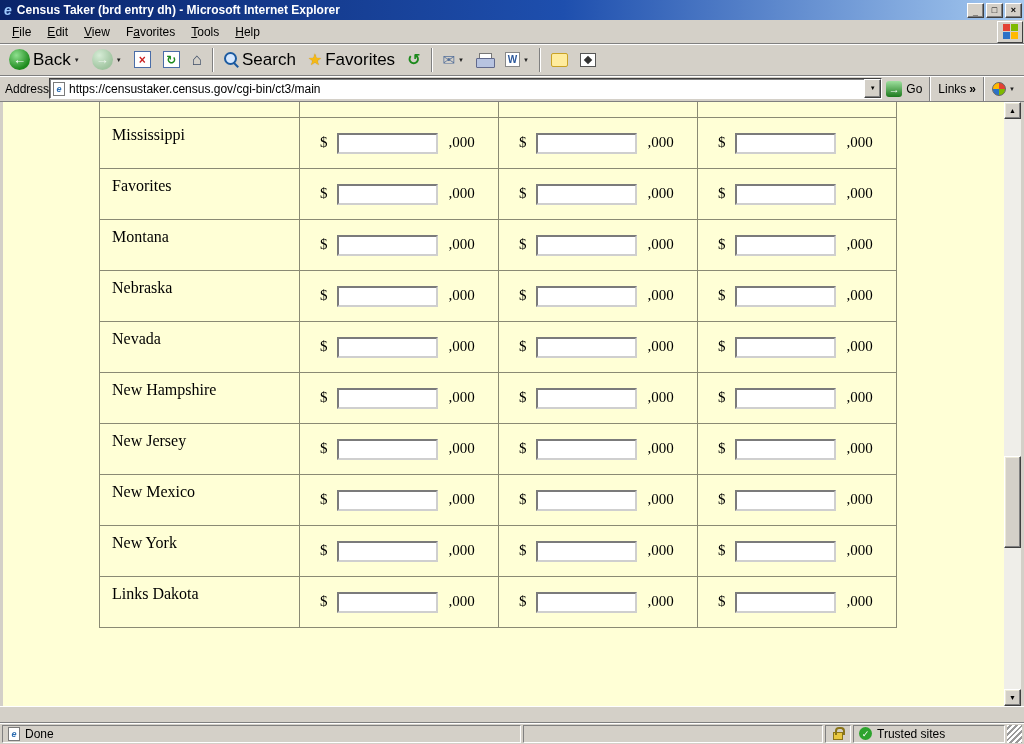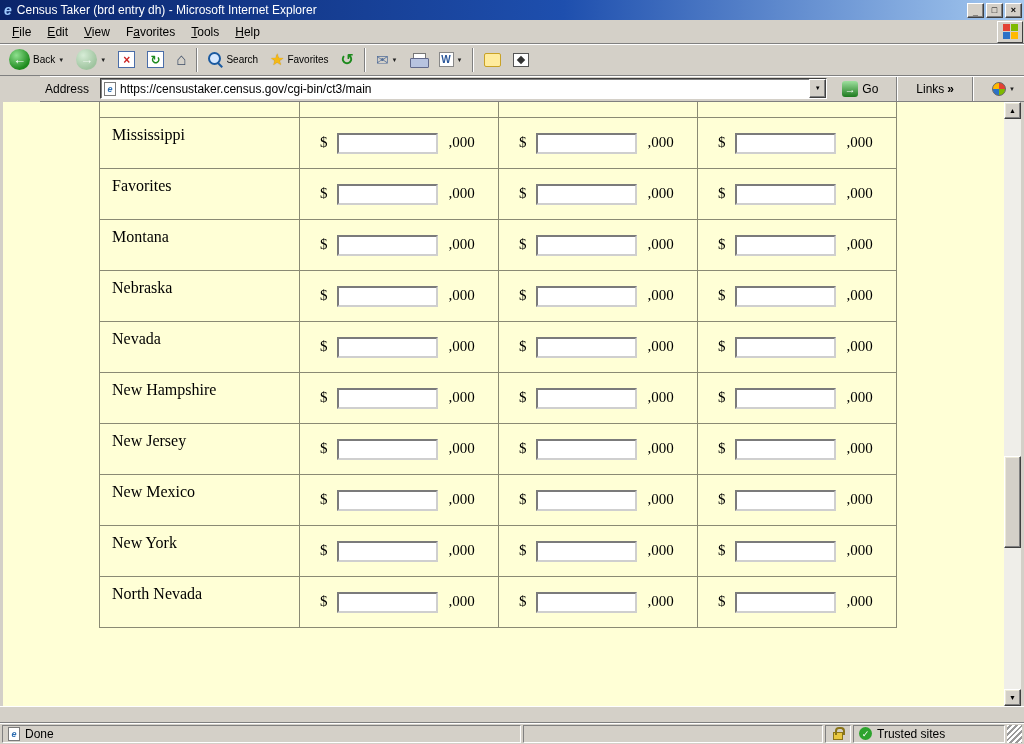--- a/index.html
+++ b/index.html
@@ -4,42 +4,42 @@
 <style>
   *{margin:0;padding:0;box-sizing:border-box;}
   html,body{width:1024px;height:744px;overflow:hidden;}
   body{font-family:"Liberation Sans","DejaVu Sans",sans-serif;background:#d4d0c8;font-size:12px;color:#000;}
   .window{width:1024px;height:744px;display:flex;flex-direction:column;}
 
   
   .titlebar{height:20px;flex:0 0 auto;background:linear-gradient(to right,#0a246a 0%,#1e4fae 55%,#a6caf0 100%);
     display:flex;align-items:center;padding:0 2px 0 4px;gap:5px;}
   .ie-ico{color:#9ecbff;font-weight:bold;font-style:italic;font-size:14px;line-height:14px;}
-  .titlebar .title{flex:1;color:#fff;font-weight:normal;font-size:12px;white-space:nowrap;overflow:hidden;}
+  .titlebar .title{flex:1;color:#fff;font-weight:bold;font-size:12px;white-space:nowrap;overflow:hidden;}
   .winbtns{display:flex;gap:2px;}
   .winbtn{width:17px;height:15px;background:#d4d0c8;border:1px solid;border-color:#fff #404040 #404040 #fff;
     box-shadow:inset -1px -1px 0 #808080;font-size:9px;font-weight:bold;text-align:center;line-height:13px;cursor:default;}
   .winbtn.min span{position:relative;top:2px;}
 
   
   .menubar{height:24px;flex:0 0 auto;background:#d4d0c8;display:flex;align-items:center;padding-left:4px;
     border-bottom:1px solid #808080;box-shadow:0 1px 0 #fff;justify-content:space-between;}
   .menu-items{display:flex;align-items:center;height:100%;}
   .menu-item{padding:4px 8px;font-size:12px;cursor:default;}
   .flagbox{margin-left:auto;width:26px;height:22px;border:1px solid;border-color:#fff #404040 #404040 #fff;
     background:#d4d0c8;display:flex;align-items:center;justify-content:center;margin-right:1px;}
   .flag{display:grid;grid-template-columns:7px 7px;grid-template-rows:7px 7px;gap:1px;}
   .flag i{display:block;}
   .flag .r{background:#e34234;} .flag .g{background:#7fba00;} .flag .b{background:#2c72c7;} .flag .y{background:#ffb900;}
 
   
   .toolbar{height:32px;flex:0 0 auto;background:#d4d0c8;display:flex;align-items:center;padding:0 4px;gap:2px;
     border-bottom:1px solid #808080;box-shadow:inset 0 1px 0 #fff;}
   .tb-btn{display:flex;align-items:center;gap:3px;padding:2px 5px;height:28px;cursor:default;}
-  .tb-label{font-size:10px;}
+  .tb-label{font-size:17px;}
   .chev{font-size:6px;color:#222;}
   .tb-sep{width:2px;height:24px;border-left:1px solid #808080;border-right:1px solid #fff;margin:0 3px;}
   .nav-circle{width:21px;height:21px;border-radius:50%;display:flex;align-items:center;justify-content:center;
     color:#fff;font-size:13px;font-weight:bold;background:radial-gradient(circle at 35% 30%,#8fe08f,#1d8a1d 70%);}
   .nav-circle.disabled{background:radial-gradient(circle at 35% 30%,#d6ecd6,#9fc49f 70%);color:#eef6ee;}
   .pg-ico{width:17px;height:17px;background:#fff;border:1px solid #4a6da8;display:flex;align-items:center;justify-content:center;}
   .stop-x{color:#cc2222;font-weight:bold;font-size:12px;}
   .refresh-a{color:#1d8a1d;font-weight:bold;font-size:12px;}
   .home-ico{font-size:17px;color:#3c4c66;line-height:17px;}
   .mag{width:15px;height:15px;position:relative;display:inline-block;}
@@ -51,22 +51,22 @@
   .printer{display:inline-block;width:17px;height:14px;position:relative;}
   .printer::before{content:"";position:absolute;left:3px;top:0;width:11px;height:6px;background:#fff;border:1px solid #777;}
   .printer::after{content:"";position:absolute;left:0;top:5px;width:17px;height:8px;background:#b7c3e0;border:1px solid #61698c;border-radius:1px;}
   .word-ico{width:15px;height:15px;background:#fff;border:1px solid #888;color:#2b579a;font-weight:bold;font-size:10px;
     display:flex;align-items:center;justify-content:center;}
   .discuss-ico{width:17px;height:14px;background:#ffec9e;border:1px solid #c9a227;border-radius:2px;}
   .misc-ico{width:16px;height:14px;background:#fff;border:1px solid #555;display:flex;align-items:center;justify-content:center;}
   .misc-ico i{display:block;width:6px;height:6px;background:#333;transform:rotate(45deg);}
 
   
-  .addressbar{height:26px;flex:0 0 auto;background:#d4d0c8;display:flex;align-items:center;padding:0 5px;gap:11px;
-    border-bottom:1px solid #808080;box-shadow:inset 0 1px 0 #fff;margin-left:40px;}
+  .addressbar{height:26px;flex:0 0 auto;background:#d4d0c8;display:flex;align-items:center;padding:0 5px;gap:0;
+    border-bottom:1px solid #808080;box-shadow:inset 0 1px 0 #fff;}
   .addr-label{font-size:12px;}
   .addr-field{flex:1;height:21px;background:#fff;border:1px solid;border-color:#404040 #fff #fff #404040;
     box-shadow:inset 1px 1px 0 #808080;display:flex;align-items:center;padding-left:3px;gap:4px;}
   .doc-ico{width:12px;height:14px;background:#fff;border:1px solid #7a7a7a;font-size:9px;color:#2b6cb0;font-weight:bold;
     font-style:italic;text-align:center;line-height:12px;flex:0 0 auto;}
   .addr-input{flex:1;border:none;outline:none;font-size:12px;font-family:inherit;height:15px;background:transparent;}
   .addr-drop{width:17px;height:19px;background:#d4d0c8;border:1px solid;border-color:#fff #404040 #404040 #fff;
     box-shadow:inset -1px -1px 0 #808080;font-size:6px;text-align:center;line-height:17px;flex:0 0 auto;}
   .go-btn{display:flex;align-items:center;gap:4px;padding:1px 4px;font-size:12px;cursor:default;}
   .go-ico{width:16px;height:16px;border-radius:3px;background:linear-gradient(#9fe09f,#1d7a1d);color:#fff;font-size:11px;
@@ -289,21 +289,21 @@
               <td class="money-cell"><span>$</span><input type="text" style=""><span>,000</span></td>
               <td class="money-cell"><span>$</span><input type="text" style=""><span>,000</span></td>
             </tr>
             <tr>
               <td class="state-cell">New York</td>
               <td class="money-cell"><span>$</span><input type="text" style=""><span>,000</span></td>
               <td class="money-cell"><span>$</span><input type="text" style=""><span>,000</span></td>
               <td class="money-cell"><span>$</span><input type="text" style=""><span>,000</span></td>
             </tr>
             <tr>
-              <td class="state-cell">North Nevada</td>
+              <td class="state-cell">Links Dakota</td>
               <td class="money-cell"><span>$</span><input type="text" style=""><span>,000</span></td>
               <td class="money-cell"><span>$</span><input type="text" style=""><span>,000</span></td>
               <td class="money-cell"><span>$</span><input type="text" style=""><span>,000</span></td>
             </tr>
           </tbody>
       </table>
     </div>
     <div class="scrollbar">
       <div class="sb-btn sb-up">
           <span>▲</span>

